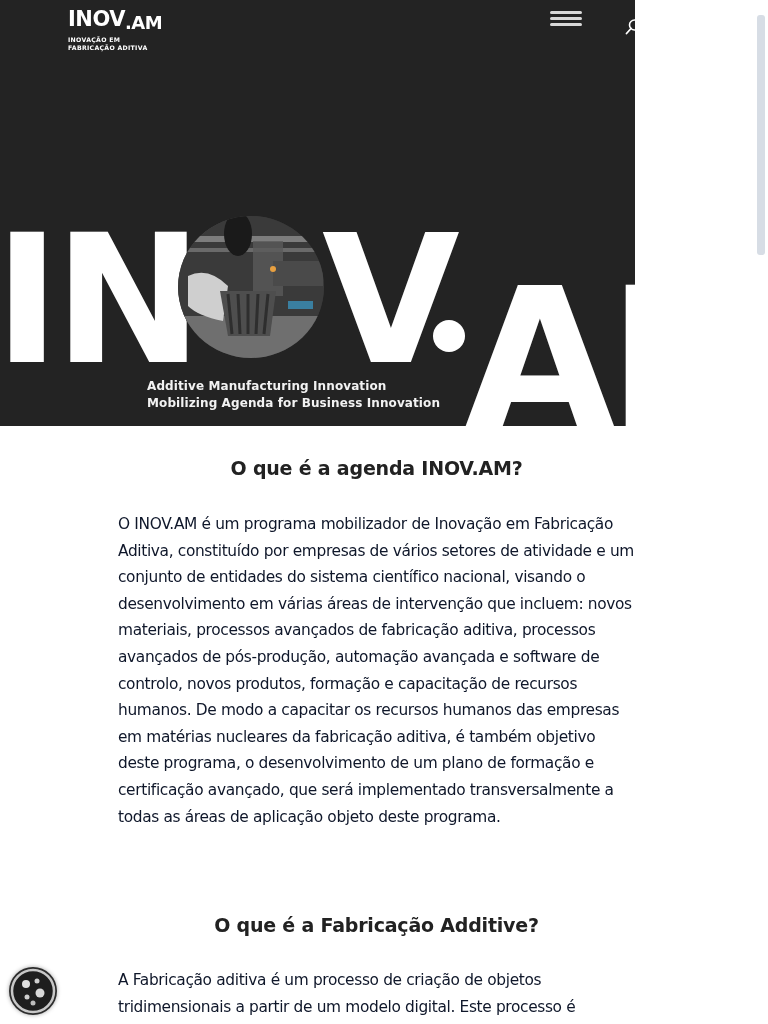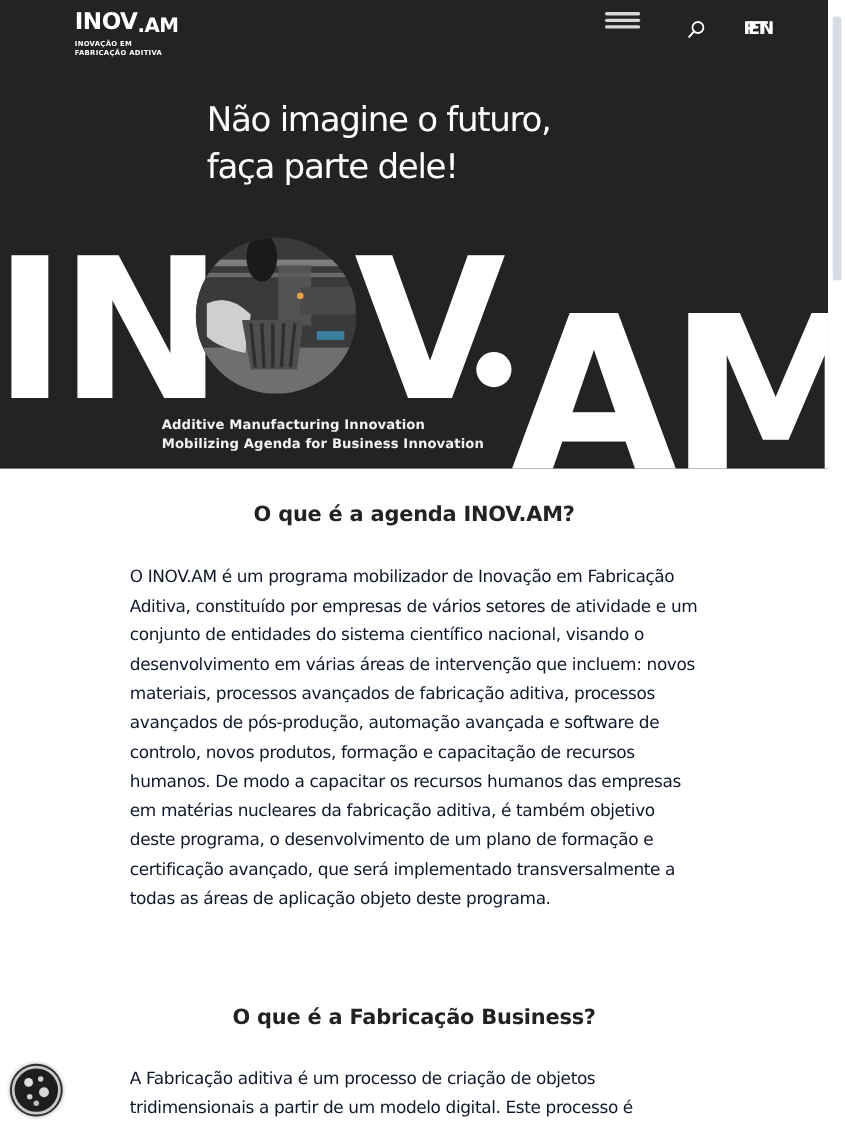--- a/index.html
+++ b/index.html
@@ -2,21 +2,21 @@
 <html><head>
 <meta charset="utf-8">
 <style>
   * { box-sizing: border-box; margin: 0; padding: 0; }
   html, body { width: 768px; height: 1024px; overflow: hidden; background: #ffffff; }
   body { font-family: "Liberation Sans", "DejaVu Sans", sans-serif; position: relative; }
 
   .page { position: absolute; left: 0; top: 0; width: 753px; height: 1024px; overflow: hidden; }
 
   
-  .hero { position: absolute; left: 0; top: 0; width: 753px; height: 426px; background: #232323; overflow: hidden; }
+  .hero { position: absolute; left: 0; top: 0; width: 635px; height: 426px; background: #232323; overflow: hidden; }
 
   .logo { position: absolute; left: 68px; top: 8px; color: #fff; }
   .logo-main { font-family: "DejaVu Sans", sans-serif; font-weight: bold; font-size: 21px; letter-spacing: -0.5px; line-height: 22px; }
   .logo-main .am { font-size: 18px; vertical-align: -3px; }
   .logo-sub { font-family: "DejaVu Sans", sans-serif; font-weight: bold; font-size: 6.2px; letter-spacing: 0.3px; line-height: 7.5px; margin-top: 2px; }
 
   .menu-btn { position: absolute; left: 546px; top: 8px; width: 40px; height: 26px; cursor: pointer; }
   .menu-btn span { display: block; width: 32px; height: 3px; background: #d8d8d8; border-radius: 2px; margin: 3px auto 3px; }
 
   .search-btn { position: absolute; left: 624px; top: 18px; width: 18px; height: 18px; cursor: pointer; }
@@ -80,24 +80,20 @@
     <div class="search-btn">
       <svg width="18" height="18" viewBox="0 0 18 18">
         <circle cx="10.5" cy="7" r="5" fill="none" stroke="#ffffff" stroke-width="1.6"></circle>
         <line x1="7" y1="10.5" x2="2.5" y2="15.5" stroke="#ffffff" stroke-width="1.8" stroke-linecap="round"></line>
       </svg>
     </div>
 
     <div class="lang lang-pt">PT</div>
     <div class="lang lang-en">EN</div>
 
-    <div class="tagline">
-      <div>Não imagine o futuro,</div>
-      <div>faça parte dele!</div>
-    </div>
 
     <div class="big big-i">I</div>
     <div class="big big-n">N</div>
 
     <div class="photo">
       <svg width="146" height="142" viewBox="0 0 146 142">
         <rect x="0" y="0" width="146" height="142" fill="#3a3a3a"></rect>
         <rect x="0" y="20" width="146" height="6" fill="#7d7d7d"></rect>
         <rect x="0" y="32" width="146" height="4" fill="#6a6a6a"></rect>
         <rect x="0" y="100" width="146" height="42" fill="#6f6f6f"></rect>
@@ -124,21 +120,21 @@
 
     <div class="hero-sub">
       <div>Additive Manufacturing Innovation</div>
       <div>Mobilizing Agenda for Business Innovation</div>
     </div>
   </div>
 
   <div class="content">
     <h2 class="h2 h2-1">O que é a agenda INOV.AM?</h2>
     <p class="para para-1">O INOV.AM é um programa mobilizador de Inovação em Fabricação Aditiva, constituído por empresas de vários setores de atividade e um conjunto de entidades do sistema científico nacional, visando o desenvolvimento em várias áreas de intervenção que incluem: novos materiais, processos avançados de fabricação aditiva, processos avançados de pós-produção, automação avançada e software de controlo, novos produtos, formação e capacitação de recursos humanos. De modo a capacitar os recursos humanos das empresas em matérias nucleares da fabricação aditiva, é também objetivo deste programa, o desenvolvimento de um plano de formação e certificação avançado, que será implementado transversalmente a todas as áreas de aplicação objeto deste programa.</p>
-    <h2 class="h2 h2-2">O que é a Fabricação Business?</h2>
+    <h2 class="h2 h2-2">O que é a Fabricação Additive?</h2>
     <p class="para para-2">A Fabricação aditiva é um processo de criação de objetos tridimensionais a partir de um modelo digital. Este processo é</p>
   </div>
 </div>
 
 <div class="scrollbar"></div>
 <div class="scroll-thumb"></div>
 
 <div class="cookie-btn">
   <svg width="48" height="48" viewBox="0 0 48 48">
     <circle cx="24" cy="24" r="21" fill="#1e1e1e" stroke="#c8c8c8" stroke-width="2.5"></circle>

